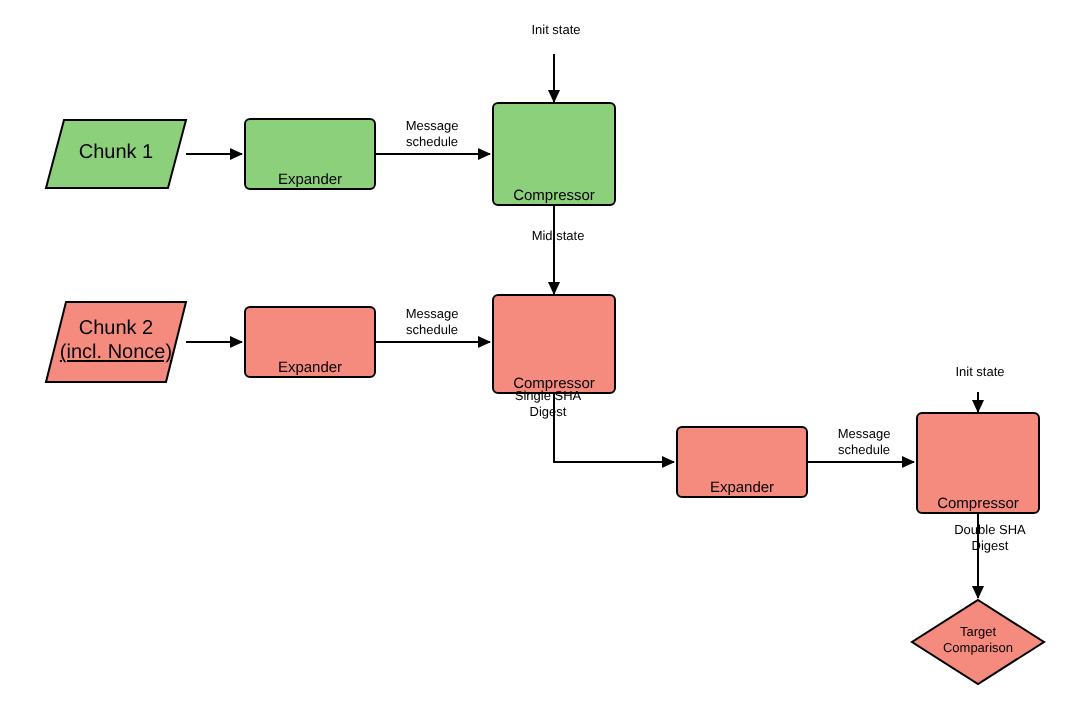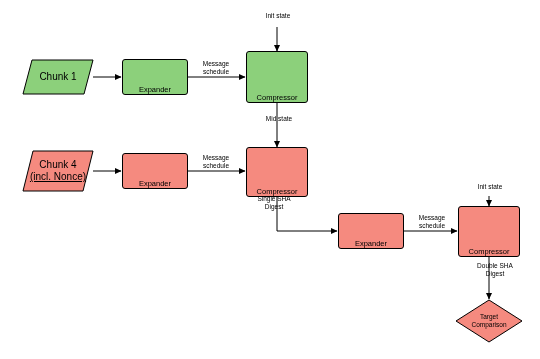--- a/index.html
+++ b/index.html
@@ -132,21 +132,21 @@
 
   <div class="node green" style="left:246px; top:51px; width:62px; height:52px;">
     <span>Compressor</span>
   </div>
 
   <div class="para" style="left:22px; top:150px; width:72px; height:42px;">
     <svg class="shape" viewBox="0 0 72 42" preserveAspectRatio="none">
       <polygon points="11,1 71,1 61,41 1,41" fill="#f58a7f" stroke="#000000" stroke-width="1"></polygon>
     </svg>
     <span class="lbl" style="display:block;">
-      <span style="display:block;">Chunk 4</span>
+      <span style="display:block;">Chunk 2</span>
       <span style="display:block;text-decoration:underline;">(incl. Nonce)</span>
     </span>
   </div>
 
   <div class="node red" style="left:122px; top:153px; width:66px; height:36px;">
     <span>Expander</span>
   </div>
 
   <div class="node red" style="left:246px; top:147px; width:62px; height:50px;">
     <span>Compressor</span>

